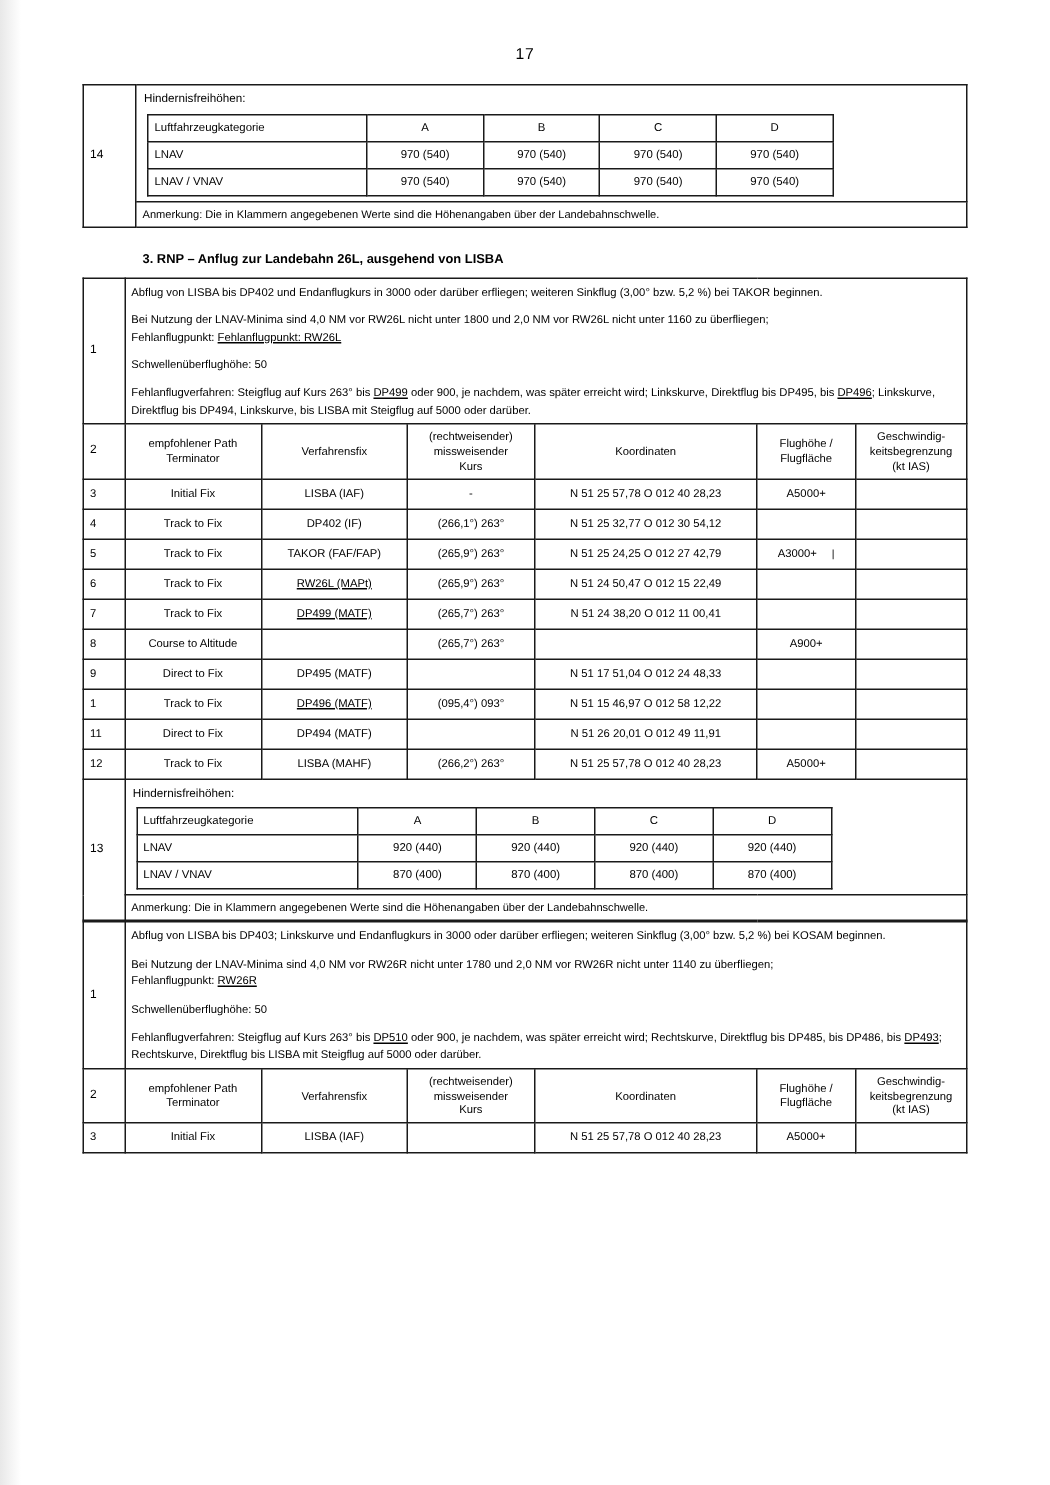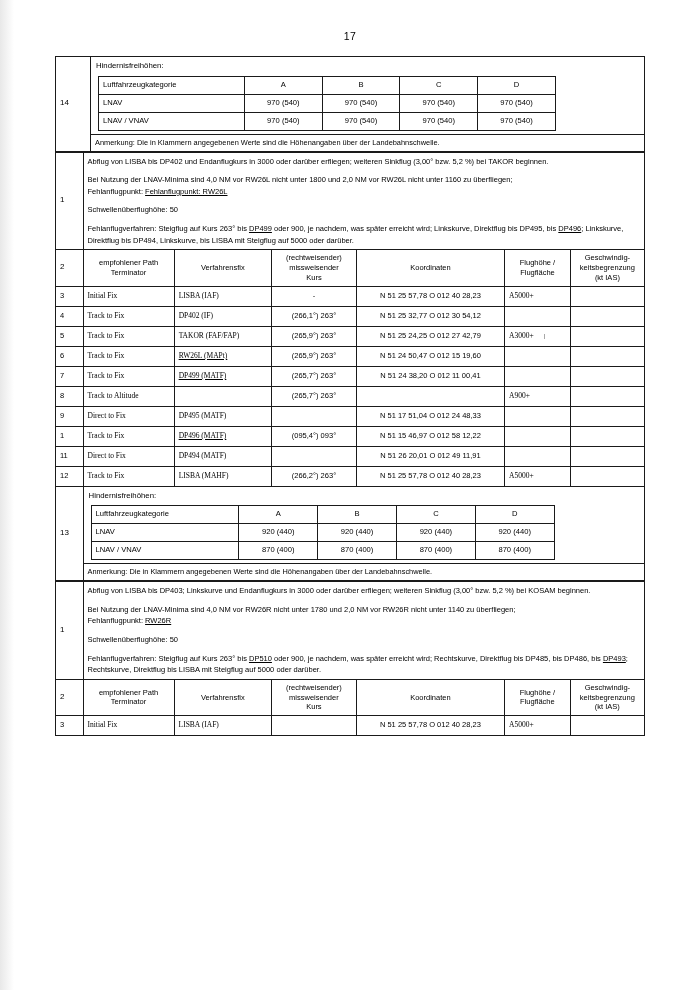--- a/index.html
+++ b/index.html
@@ -93,21 +93,21 @@
     font-size: 7.5px;
     line-height: 1.3;
     vertical-align: middle;
     padding: 4px 2px;
   }
   .row-cell {
     font-size: 7.5px;
     height: 13px;
   }
   .c { text-align: center; }
-  .l { text-align: left; padding-left: 6px; font-family: Liberation Serif, serif; }
+  .l { text-align: center; padding-left: 6px; }
   .fm-col1 { width: 26px; }
   .fm-col2 { width: 86px; }
   .fm-col3 { width: 92px; }
   .fm-col4 { width: 80px; }
   .fm-col5 { width: 140px; }
   .fm-col6 { width: 62px; }
   .fm-col7 { width: 70px; }
   .tick {
     display: inline-block;
     margin-left: 10px;
@@ -160,20 +160,21 @@
         </tbody>
             </table>
       </td>
     </tr>
     <tr>
       <td class="note">Anmerkung: Die in Klammern angegebenen Werte sind die Höhenangaben über der Landebahnschwelle.</td>
     </tr>
   </tbody>
     </table>
 
+  <div class="section-heading">3. RNP – Anflug zur Landebahn 26L, ausgehend von LISBA</div>
 
   <table class="block">
     <colgroup>
       <col class="fm-col1">
         <col class="fm-col2">
         <col class="fm-col3">
         <col class="fm-col4">
       <col class="fm-col5">
         <col class="fm-col6">
         <col class="fm-col7">
@@ -225,36 +226,36 @@
       <td class="row-cell c">(265,9°) 263°</td>
       <td class="row-cell c">N 51 25 24,25  O 012 27 42,79</td>
       <td class="row-cell l"><span>A3000+</span><span class="tick">|</span></td>
       <td class="row-cell c"></td>
     </tr>
     <tr>
       <td class="num-col row-cell">6</td>
       <td class="row-cell l">Track to Fix</td>
       <td class="row-cell l"><u>RW26L (MAPt)</u></td>
       <td class="row-cell c">(265,9°) 263°</td>
-      <td class="row-cell c">N 51 24 50,47  O 012 15 19,60</td>
+      <td class="row-cell c">N 51 24 50,47  O 012 15 22,49</td>
       <td class="row-cell l"></td>
       <td class="row-cell c"></td>
     </tr>
     <tr>
       <td class="num-col row-cell">7</td>
       <td class="row-cell l">Track to Fix</td>
       <td class="row-cell l"><u>DP499 (MATF)</u></td>
       <td class="row-cell c">(265,7°) 263°</td>
       <td class="row-cell c">N 51 24 38,20  O 012 11 00,41</td>
       <td class="row-cell l"></td>
       <td class="row-cell c"></td>
     </tr>
     <tr>
       <td class="num-col row-cell">8</td>
-      <td class="row-cell l">Track to Altitude</td>
+      <td class="row-cell l">Course to Altitude</td>
       <td class="row-cell l"></td>
       <td class="row-cell c">(265,7°) 263°</td>
       <td class="row-cell c"></td>
       <td class="row-cell l">A900+</td>
       <td class="row-cell c"></td>
     </tr>
     <tr>
       <td class="num-col row-cell">9</td>
       <td class="row-cell l">Direct to Fix</td>
       <td class="row-cell l">DP495 (MATF)</td>

